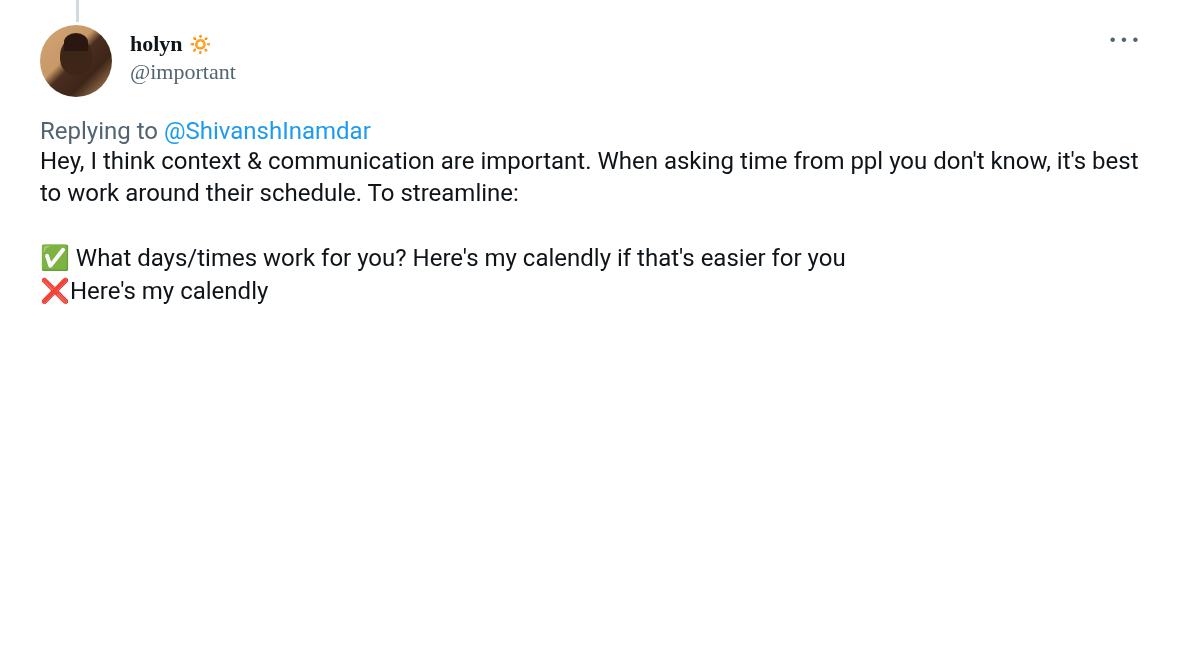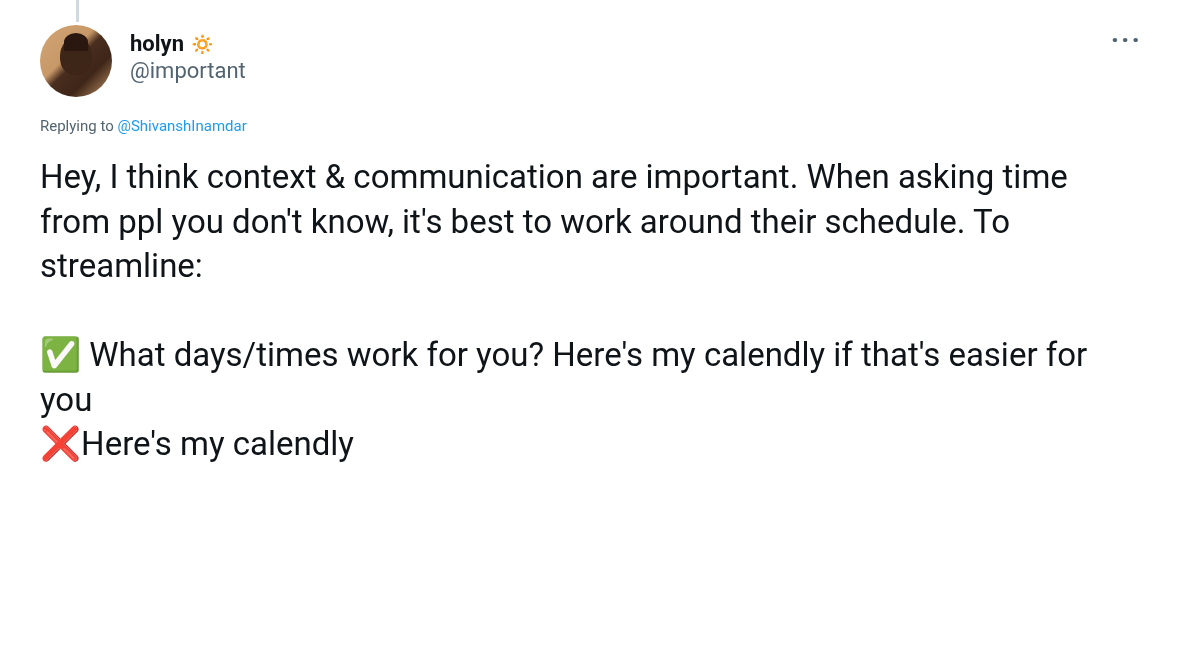--- a/index.html
+++ b/index.html
@@ -22,20 +22,21 @@
       left: 76px;
       width: 3px;
       height: 22px;
       background: #cfd9de;
     }
     .tweet-header {
       display: flex;
       align-items: flex-start;
       position: relative;
       margin-bottom: 20px;
+      font-family: Liberation Serif, serif;
     }
     .avatar {
       width: 72px;
       height: 72px;
       border-radius: 50%;
       background: linear-gradient(135deg, #d4a574 0%, #c89968 40%, #4a2e1f 50%, #3d2518 70%, #c89968 100%);
       flex-shrink: 0;
       margin-right: 18px;
       position: relative;
       overflow: hidden;
@@ -88,29 +89,28 @@
       right: 0;
       top: 8px;
       color: #536471;
       font-size: 28px;
       letter-spacing: 2px;
       cursor: pointer;
       line-height: 0.5;
       font-weight: bold;
     }
     .reply-context {
-      font-size: 15px;
+      font-size: 24px;
       color: #536471;
-      margin-bottom: 20px;
     }
     .reply-mention {
       color: #1d9bf0;
     }
     .tweet-body {
-      font-size: 33px;
+      font-size: 24px;
       line-height: 1.35;
       color: #0f1419;
       white-space: pre-wrap;
     }
   </style>
 </head>
 <body>
 
 <div class="thread-line"></div>
 

